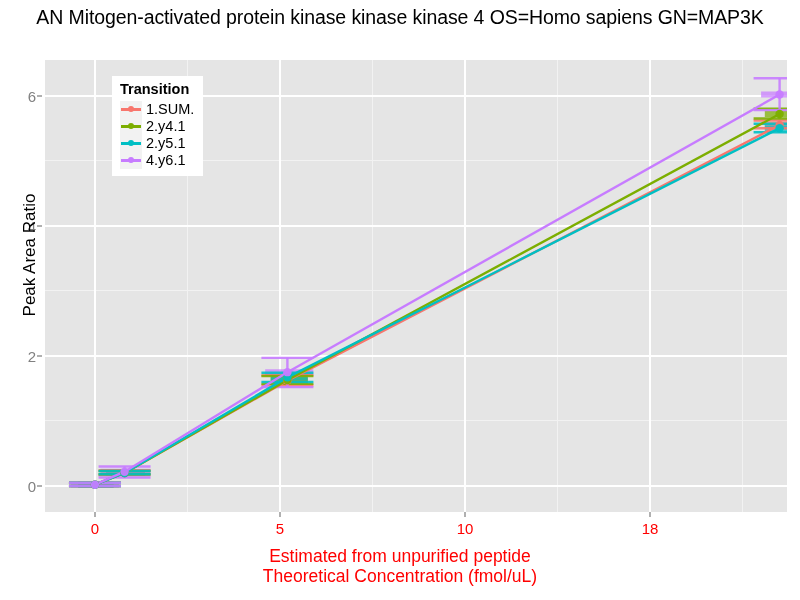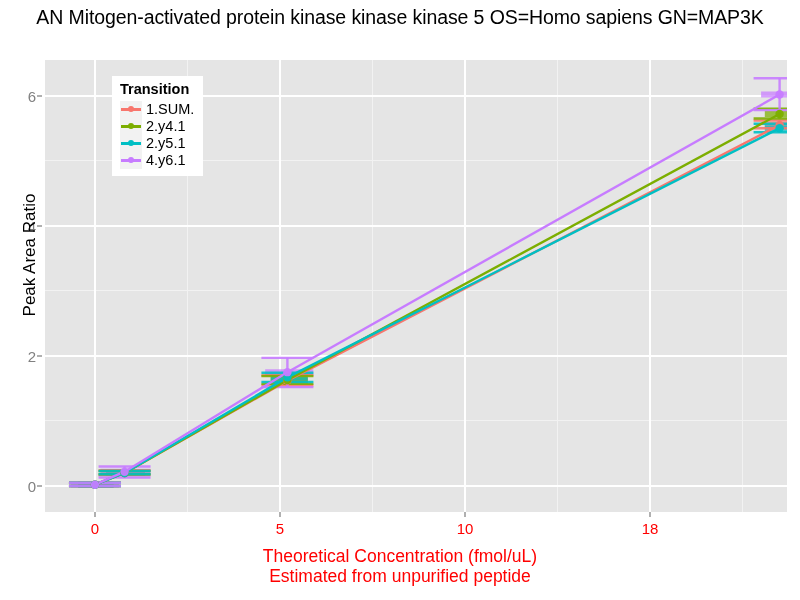--- a/index.html
+++ b/index.html
@@ -116,21 +116,21 @@
   .legend-label{
     font-size:14.5px;color:#000000;line-height:1;
     white-space:nowrap;
   }
 </style>
 </head>
 <body>
 
 <div id="stage">
 
-  <div id="chart-title">AN Mitogen-activated protein kinase kinase kinase 5 OS=Homo sapiens GN=MAP3K</div>
+  <div id="chart-title">AN Mitogen-activated protein kinase kinase kinase 4 OS=Homo sapiens GN=MAP3K</div>
 
   <div id="panel">
     <div id="grid-layer">
         <div class="grid-minor-h" style="top: 360.45px;"></div>
         <div class="grid-minor-h" style="top: 230.378px;"></div>
         <div class="grid-minor-h" style="top: 100.306px;"></div>
         <div class="grid-minor-v" style="left: 141.979px;"></div>
         <div class="grid-minor-v" style="left: 327.016px;"></div>
         <div class="grid-minor-v" style="left: 512.054px;"></div>
         <div class="grid-minor-v" style="left: 697.091px;"></div>
@@ -272,22 +272,22 @@
       <div class="xtick-mark" style="left: 278.998px;"></div>
       <div class="xtick" style="left: 445.035px; top: 521px;">10</div>
       <div class="xtick-mark" style="left: 464.035px;"></div>
       <div class="xtick" style="left: 630.072px; top: 521px;">18</div>
       <div class="xtick-mark" style="left: 649.072px;"></div>
     </div>
 
   <div id="ylab">Peak Area Ratio</div>
 
   <div id="xlab">
+    <div>Estimated from unpurified peptide</div>
     <div>Theoretical Concentration (fmol/uL)</div>
-    <div>Estimated from unpurified peptide</div>
   </div>
 
   <div id="legend">
     <div id="legend-title">Transition</div>
     <div id="legend-items">
         <div class="legend-row">
           <span class="legend-key">
             <span class="kline" style="background: rgb(248, 118, 109);"></span>
             <span class="kdot" style="background: rgb(248, 118, 109);"></span>
           </span>

